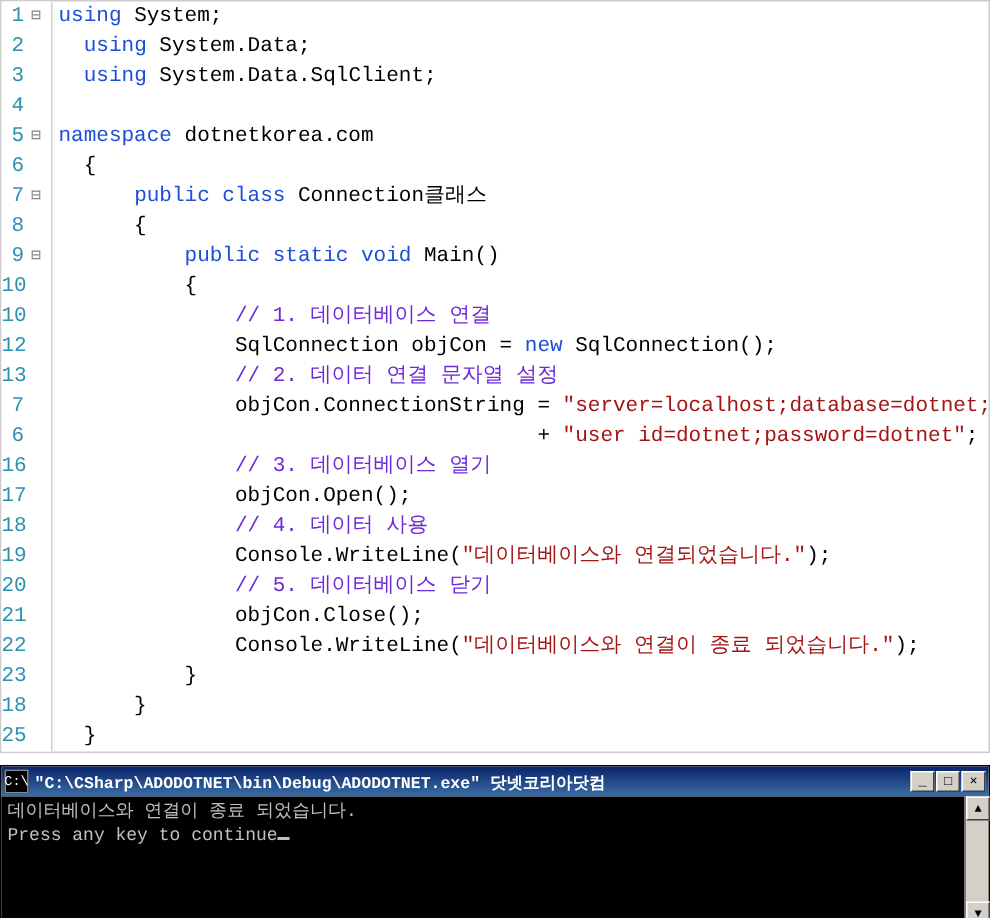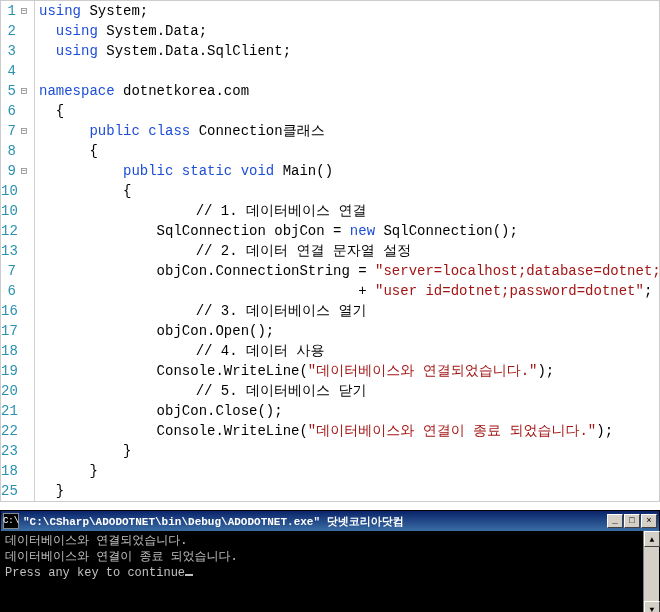--- a/index.html
+++ b/index.html
@@ -8,21 +8,21 @@
     .editor { display: flex; border: 1px solid #ccc; background: #fff; }
     .gutter { width: 34px; background: #fff; border-right: 1px solid #d0d0d0; text-align: right; color: #2b91af; padding-right: 4px; user-select: none; }
     .gutter-line { height: 20px; line-height: 20px; display: flex; justify-content: flex-end; align-items: center; }
     .fold { width: 12px; display: inline-block; text-align: center; color: #888; font-size: 11px; margin-left: 2px; }
     .lnum { display: inline-block; }
     
     .code { flex: 1; padding-left: 4px; white-space: pre; overflow: hidden; }
     .code-line { height: 20px; line-height: 20px; }
     
     .kw { color: #1d4ed8; }
-    .cm { color: #000000; margin-left: 39px; }
+    .cm { color: #6d28d9; }
     .str { color: #a31515; }
     
     .console-window { margin-top: 8px; border: 1px solid #000; font-family: 'MS Gothic', 'Courier New', monospace; font-size: 12px; }
     .titlebar { background: linear-gradient(to bottom, #0a246a, #3a6ea5); color: #fff; display: flex; align-items: center; height: 20px; padding: 0 2px; }
     .titlebar-icon { width: 16px; height: 16px; background: #000; border: 1px solid #888; margin-right: 4px; display: flex; align-items: center; justify-content: center; font-size: 9px; }
     .titlebar-text { flex: 1; font-weight: bold; font-size: 11px; white-space: nowrap; overflow: hidden; }
     .titlebar-buttons { display: flex; gap: 1px; }
     .titlebar-btn { width: 16px; height: 14px; background: #d4d0c8; border: 1px solid #fff; border-right-color: #404040; border-bottom-color: #404040; font-size: 9px; display: flex; align-items: center; justify-content: center; cursor: pointer; color: #000; }
     
     .console-body { background: #000; color: #c0c0c0; padding: 2px 4px; height: 86px; position: relative; }
@@ -147,21 +147,20 @@
     <div class="titlebar-icon">C:\</div>
     <div class="titlebar-text">"C:\CSharp\ADODOTNET\bin\Debug\ADODOTNET.exe" 닷넷코리아닷컴</div>
     <div class="titlebar-buttons">
       <div class="titlebar-btn">_</div>
       <div class="titlebar-btn">□</div>
       <div class="titlebar-btn">×</div>
     </div>
   </div>
   <div class="console-body">
     <div id="console-lines">
-        <div class="console-line">데이터베이스와 연결되었습니다.</div>
         <div class="console-line">데이터베이스와 연결이 종료 되었습니다.</div>
         <div class="console-line"></div>
         <div class="console-line">Press any key to continue<span class="cursor"></span></div>
       </div>
     <div class="scrollbar-v">
       <div class="scroll-btn up">▲</div>
       <div class="scroll-btn down">▼</div>
     </div>
   </div>
 

